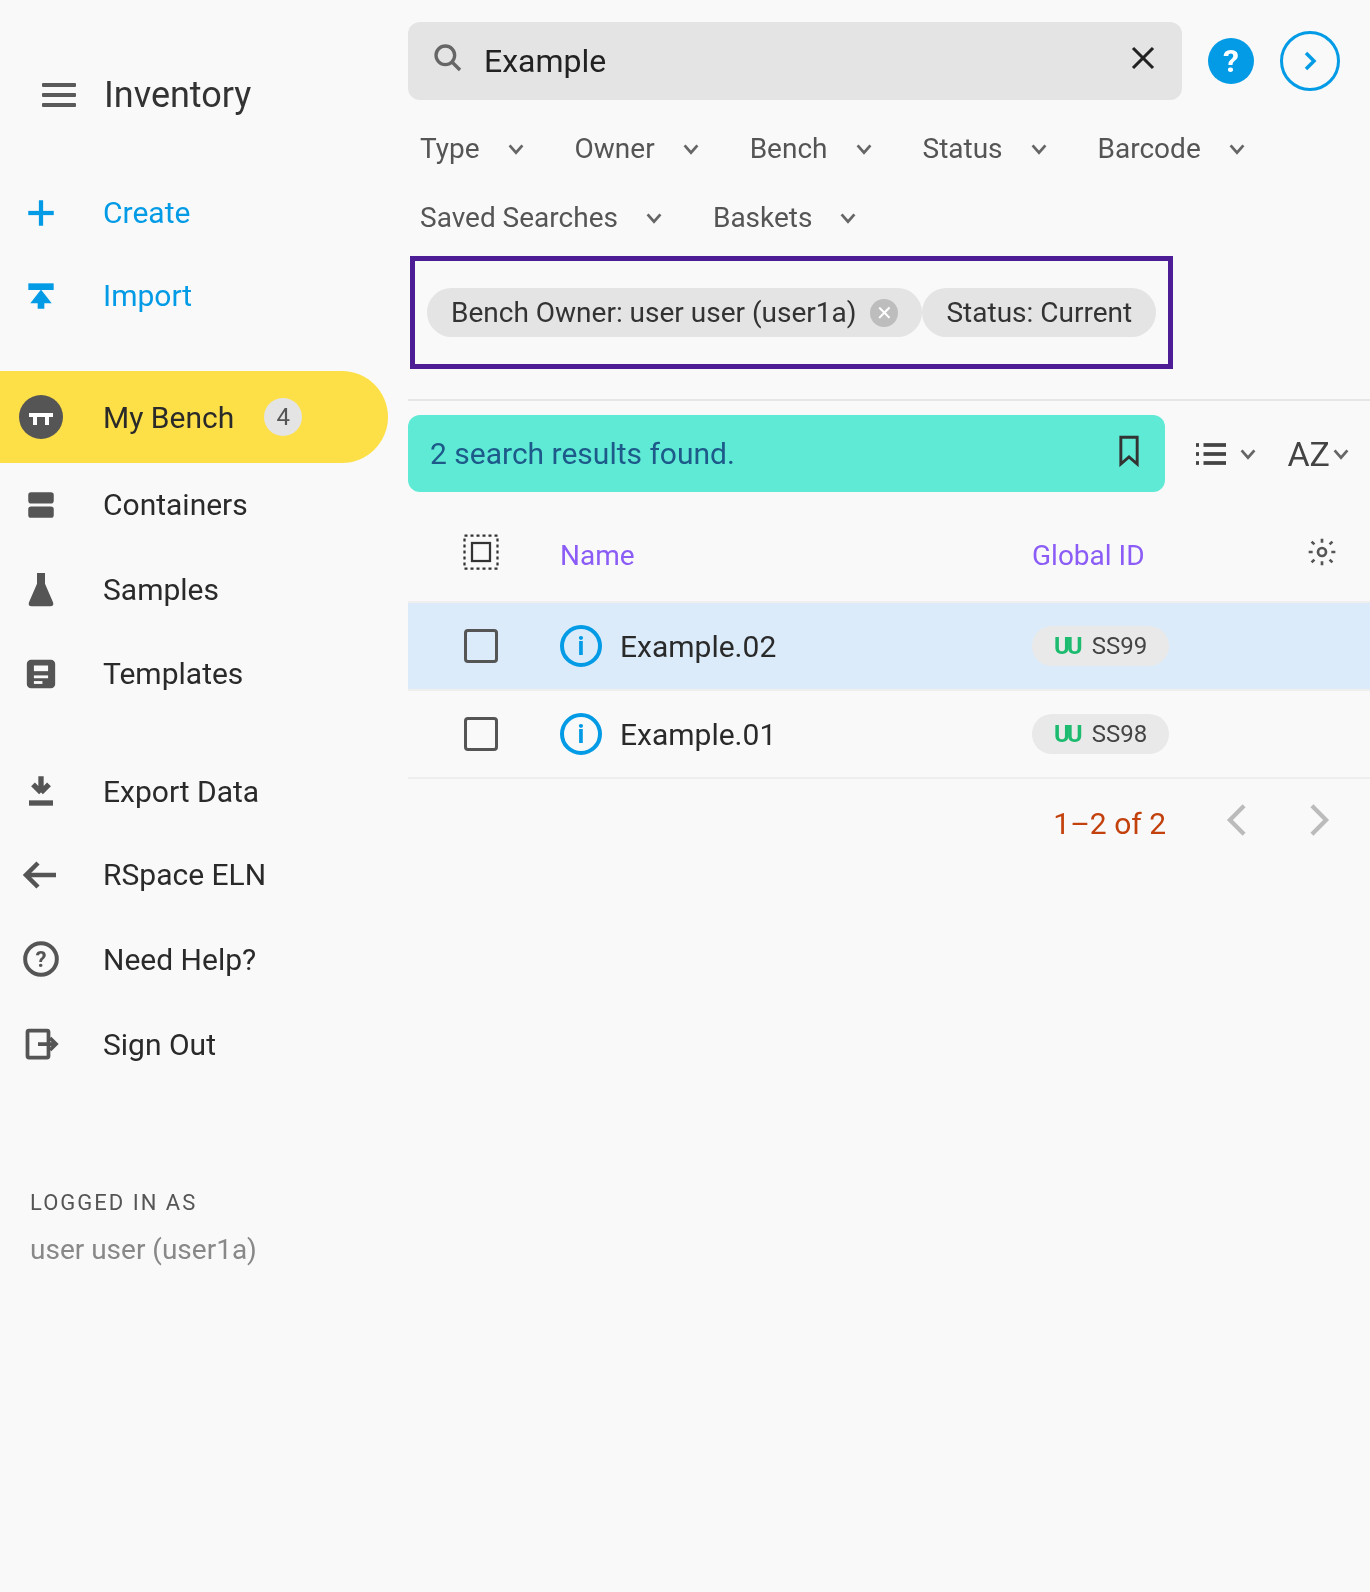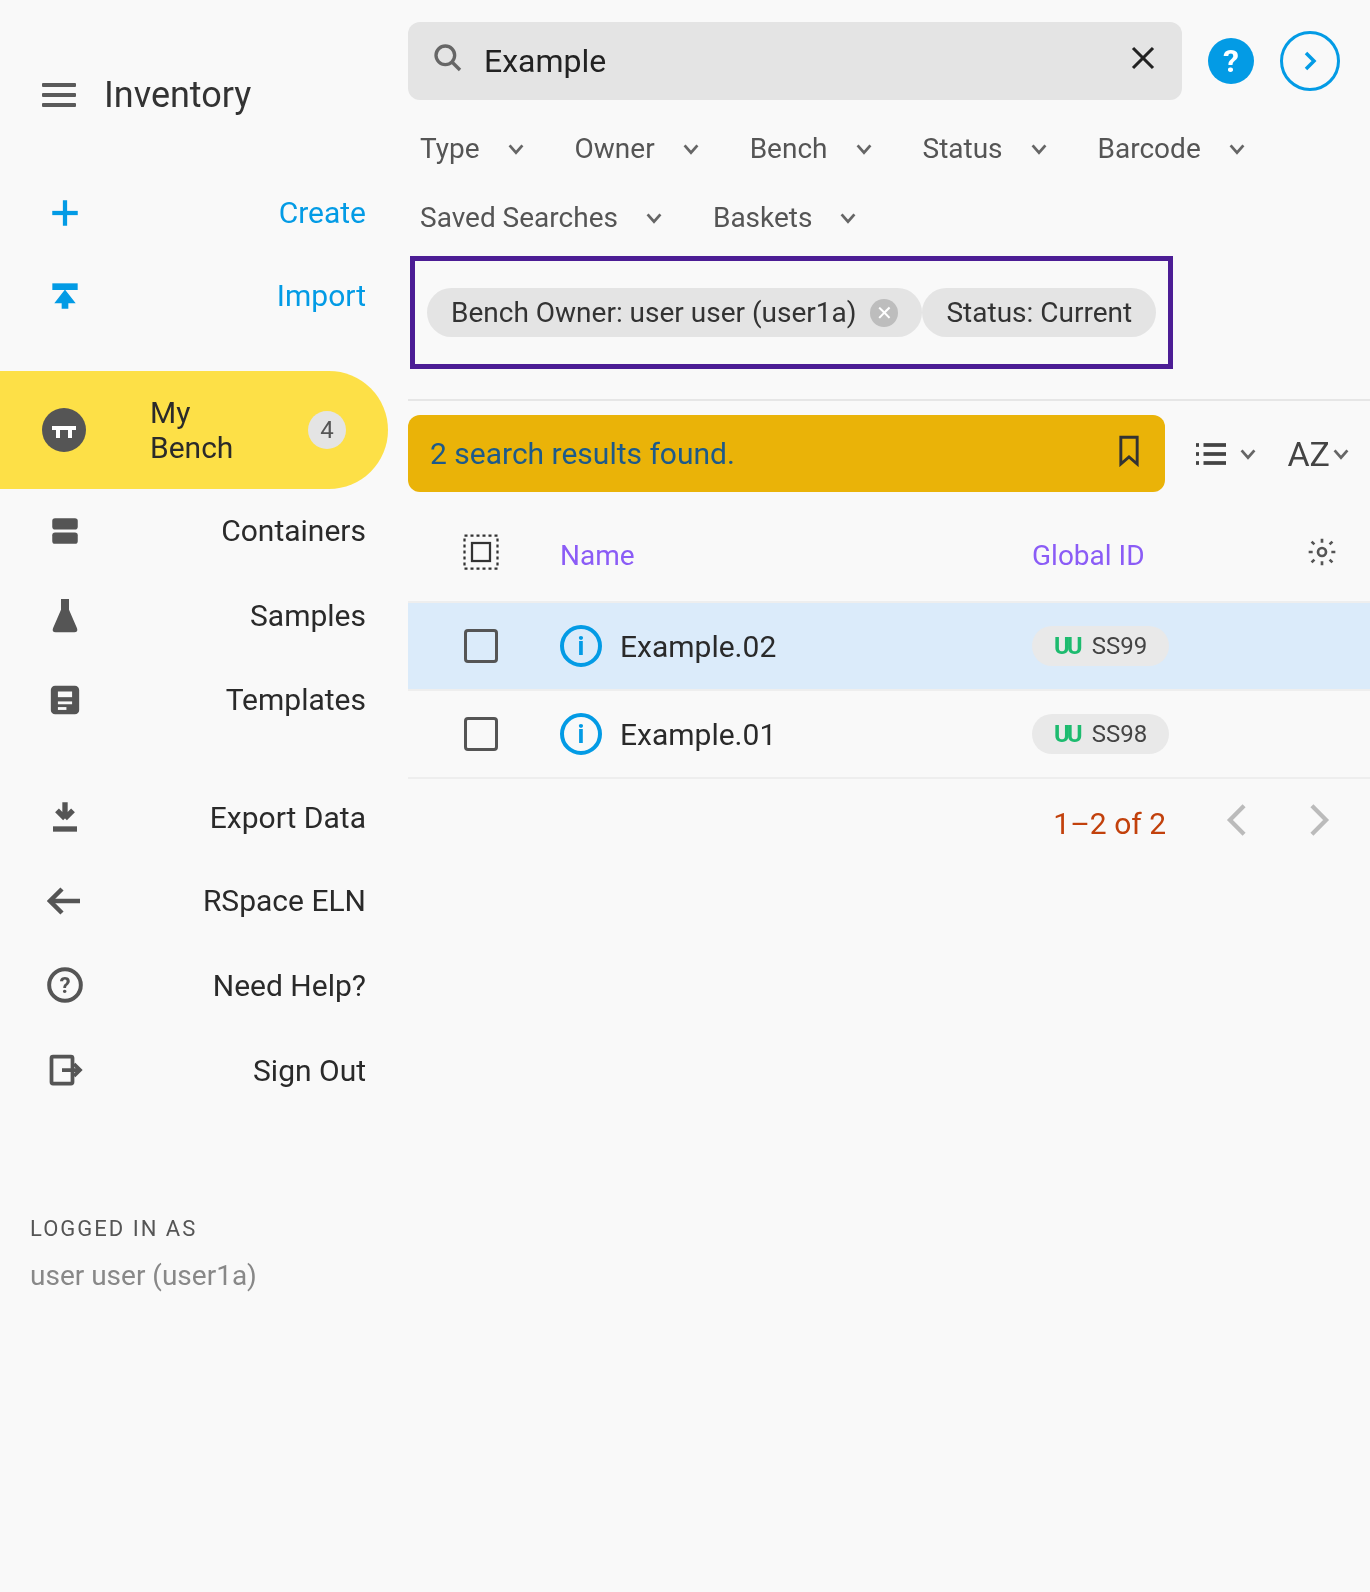--- a/index.html
+++ b/index.html
@@ -6,21 +6,21 @@
   body { background: #f9f9f9; width: 1370px; height: 1592px; font-size: 28px; color: #2a2a2a; }
   .app { display: flex; height: 100%; }
 
   
   .sidebar { width: 408px; background: #f9f9f9; padding-top: 10px; margin-top: 24px; }
   .sidebar-header { display: flex; align-items: center; padding: 40px 42px 55px 42px; gap: 28px; }
   .hamburger { display: flex; flex-direction: column; gap: 6px; cursor: pointer; }
   .hamburger span { display:block; width: 34px; height:4px; background:#5a5a5a; border-radius:1px;}
   .app-title { font-size: 36px; font-weight: 400; color:#333; }
 
-  .sidebar-item { display:flex; align-items:center; gap: 64px; padding: 24px 42px; cursor:pointer; font-size: 30px; position: relative; justify-content: space-between;}
+  .sidebar-item { display:flex; align-items:center; gap: 40px; padding: 24px 18px; cursor:pointer; font-size: 30px; position: relative;}
   .sidebar-item .icon-slot { width: 45px; display:flex; justify-content:center; }
   .sidebar-section-gap { height: 34px; }
 
   .sidebar-item.accent { color:#039be5; }
   .sidebar-item.accent svg { stroke:#039be5; fill:#039be5; }
 
   .sidebar-item.active { background: #fde047; border-radius: 0 60px 60px 0; margin-right: 20px; }
   .sidebar-item .badge { background:#e4e4e4; color:#555; border-radius:999px; min-width:38px; height:38px; display:flex;align-items:center;justify-content:center; font-size:24px; margin-left:-10px;}
 
   .logged-in { padding: 36px 30px; color:#666; }
@@ -40,21 +40,21 @@
   .filter-row { display:flex; flex-wrap:wrap; gap: 48px; padding: 14px 0 22px 12px; color:#555; font-size:28px;}
   .filter-row .filter-item { display:flex; align-items:center; gap:25px; cursor:pointer; }
 
   .chips-row { display:flex; padding: 27px 12px; border: 5px solid #4c1d95; width:fit-content; margin-left:2px;}
   .chip { background:#e4e4e4; border-radius:999px; padding: 8px 24px; font-size:28px; color:#333; display:flex; align-items:center; gap:14px;}
   .chip .x { width:28px;height:28px;border-radius:50%;background:#bdbdbd;color:#fff;display:flex;align-items:center;justify-content:center;font-size:20px;cursor:pointer;}
 
   .divider { height:2px; background:#e6e6e6; margin: 30px 0 14px 0;}
 
   .results-bar { display:flex; align-items:center; gap: 28px; padding-right:18px;}
-  .results-banner { flex:1; background:#eab308; border-radius:12px; padding: 18px 22px; display:flex; align-items:center; justify-content:space-between; font-size:30px; color:#1d5a8a;}
+  .results-banner { flex:1; background:#5eead4; border-radius:12px; padding: 18px 22px; display:flex; align-items:center; justify-content:space-between; font-size:30px; color:#1d5a8a;}
   .results-banner .bookmark { cursor:pointer;}
   .view-toggle { display:flex; align-items:center; gap:8px; cursor:pointer; color:#444;}
   .sort-toggle { display:flex; align-items:center; cursor:pointer; font-size:34px; color:#444;}
 
   .table { margin-top: 18px; }
   .thead { display:flex; align-items:center; padding: 24px 18px; color:#8b5cf6; font-size:28px;}
   .thead .col-check { width: 110px; display:flex; justify-content:center;}
   .thead .col-name { flex:1; padding-left:24px;}
   .thead .col-id { width:260px;}
   .thead .col-gear { width:60px; display:flex; justify-content:center;}

